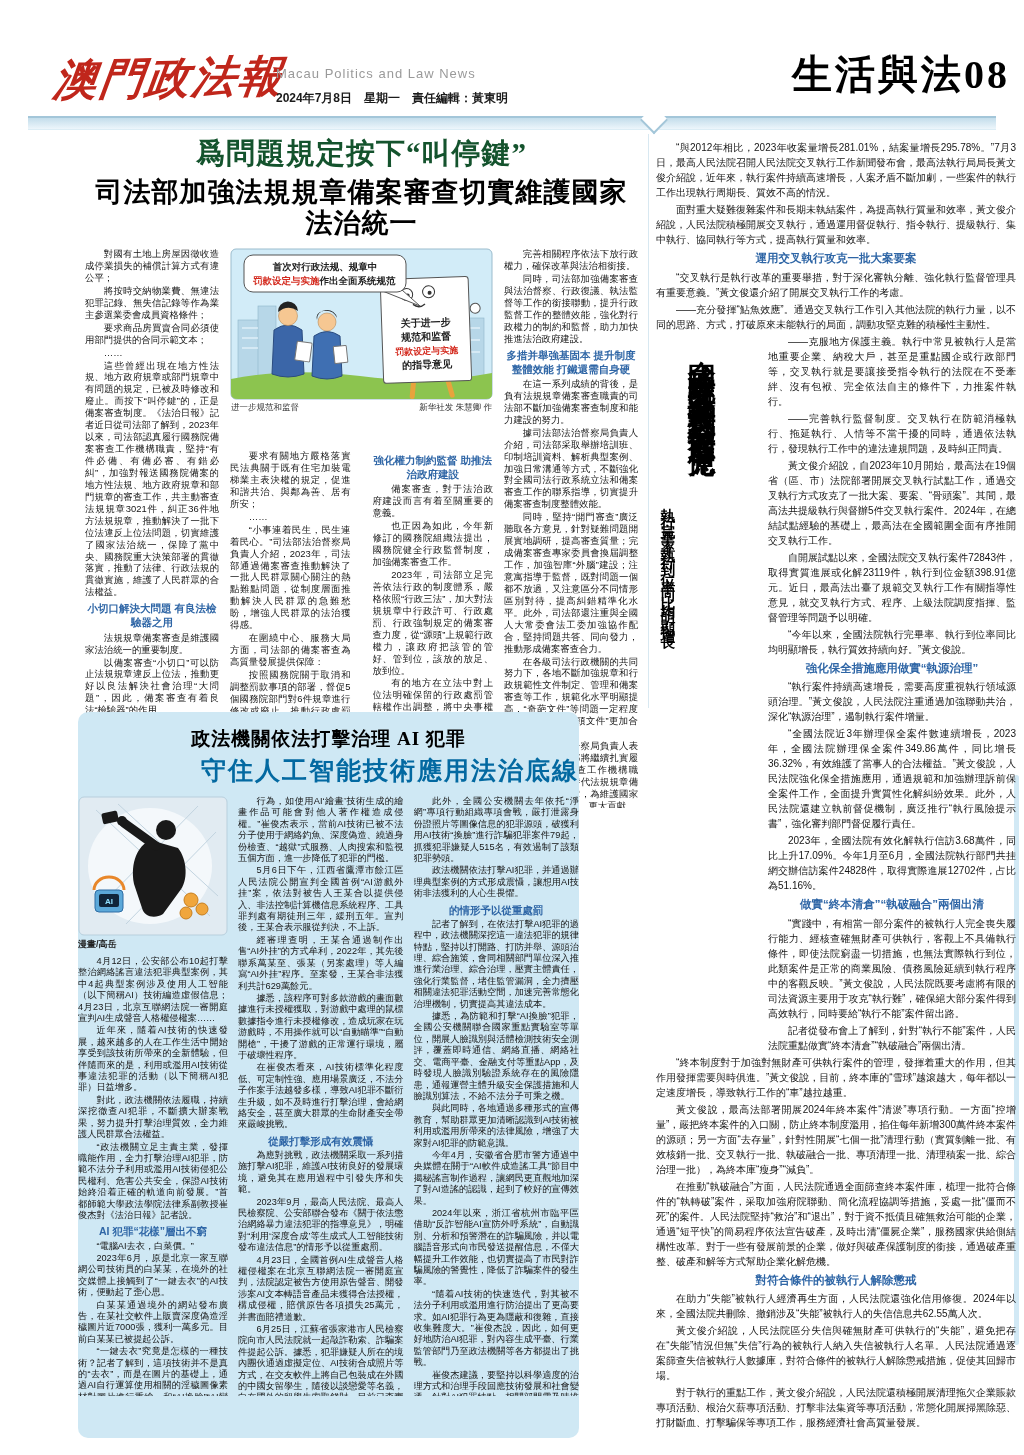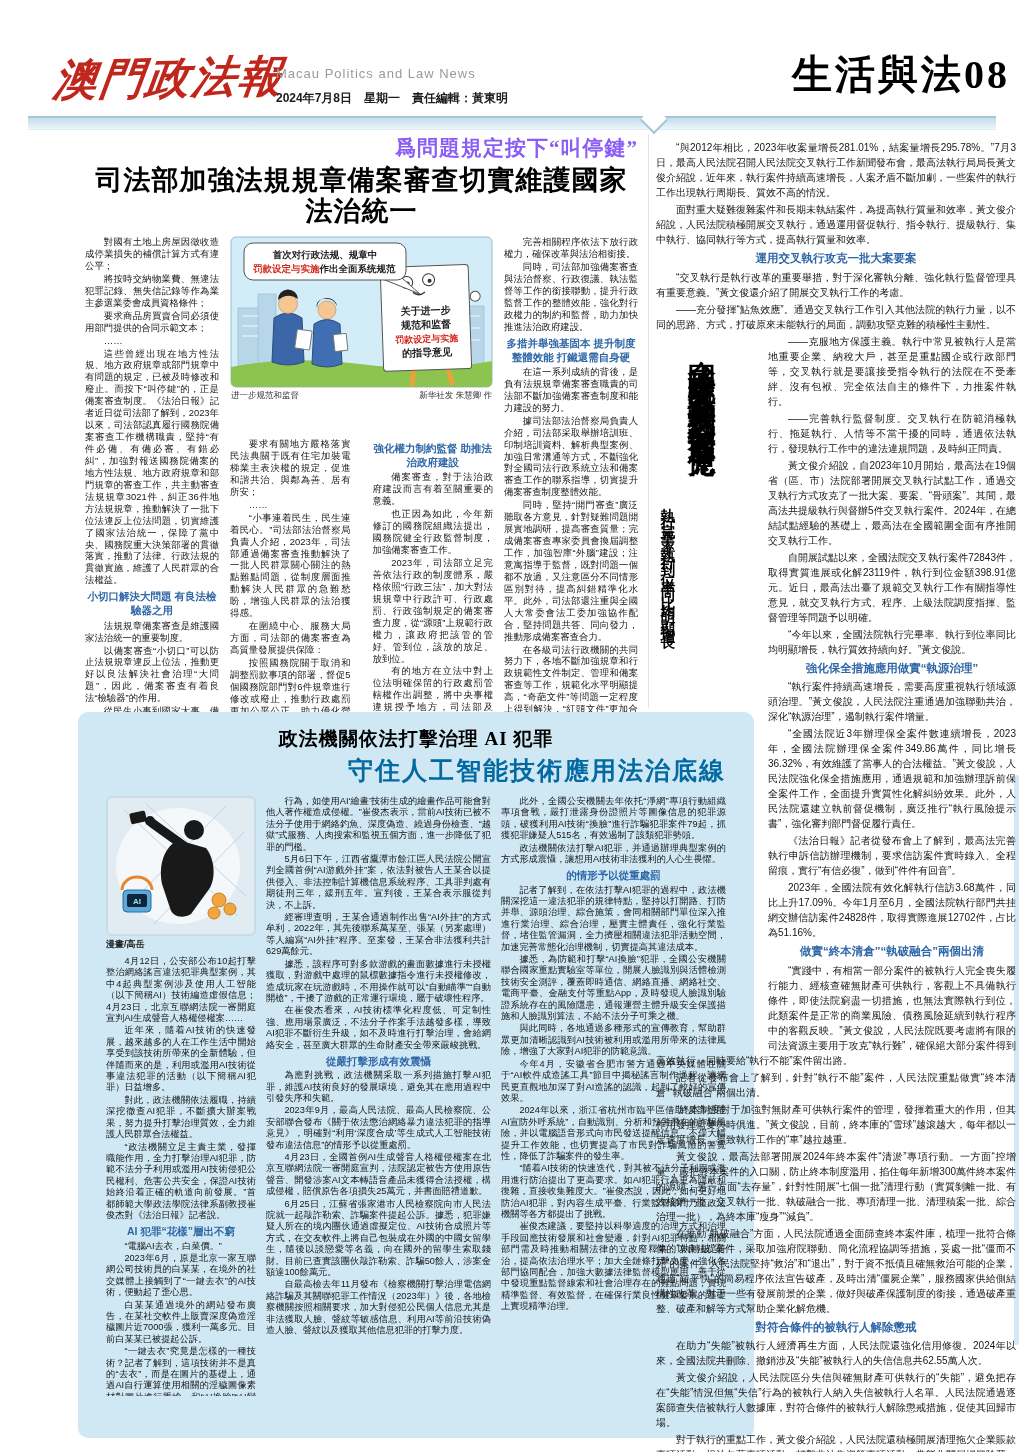--- a/index.html
+++ b/index.html
@@ -22,36 +22,36 @@
   .v-divider{position:absolute;left:648px;top:134px;width:1px;height:574px;background:#d8e8f1;}
   .edge-strip{position:absolute;left:1014px;top:775px;width:5px;height:570px;background:#d2e9f5;border-radius:3px;}
 
   
   .para{font-size:9.4px;line-height:1.27;text-align:justify;text-indent:2em;margin:0 0 1px;color:#151515;}
   .subhead{color:#2f66a6;font-weight:bold;text-align:center;font-size:10.5px;line-height:1.35;
            margin:3px 0 2px;text-indent:0;}
 
   
   .article1{position:absolute;left:85px;top:134px;width:553px;height:628px;}
-  .a1-kicker{text-align:right;font-family:"Liberation Serif",serif;font-size:21px;font-weight:bold;
-             letter-spacing:1px;color:#8b5cf6;}
+  .a1-kicker{text-align:center;font-family:"Liberation Serif",serif;font-size:29px;font-weight:bold;
+             letter-spacing:1px;color:#14532d;}
   .a1-headline{text-align:center;font-size:27px;font-weight:900;letter-spacing:1px;color:#000;
              margin-top:3px;line-height:1.15;}
   .a1-body{margin-top:9px;display:flex;gap:11px;height:560px;overflow:hidden;}
   .a1-col{flex:0 0 134px;width:134px;overflow:hidden;}
   .a1-mid{flex:0 0 263px;width:263px;}
   .cartoon1-box{width:263px;height:152px;}
   .cartoon1-caption{display:flex;justify-content:space-between;font-size:8.5px;color:#333;
              margin:2px 1px 6px;}
   .a1-mid-cols{display:flex;gap:22px;height:388px;overflow:hidden;margin-top:36px;}
   .a1-mid-col{flex:1;overflow:hidden;}
 
   
-  .article2{position:absolute;left:78px;top:712px;width:676px;height:726px;background:#cfe8f4;
-            border-radius:10px;padding:8px 28px 10px;box-sizing:border-box;}
+  .article2{position:absolute;left:78px;top:712px;width:501px;height:726px;background:#cfe8f4;
+            border-radius:10px;padding:8px 0 10px;box-sizing:border-box;}
   .a2-kicker{text-align:center;font-family:"Liberation Serif",serif;font-size:19px;font-weight:bold;
             color:#000;margin-top:6px;letter-spacing:1px;}
   .a2-headline{text-align:right;font-size:25px;font-weight:900;letter-spacing:2px;color:#0369a1;
             margin:2px 0 9px;}
   .a2-body{display:flex;gap:10px;height:600px;overflow:hidden;}
   .a2-body .para{font-size:9.2px;line-height:1.24;}
   .a2-col1{flex:0 0 150px;width:150px;overflow:hidden;}
   .a2-col{flex:1;overflow:hidden;}
   .cartoon2-box{width:150px;height:140px;}
   .cartoon2-caption{font-size:9px;color:#222;margin:2px 0 5px;font-weight:bold;}
@@ -286,21 +286,20 @@
       </div>
       <div class="a3-rest-text">
           <div class="para">——克服地方保護主義。執行中常見被執行人是當地重要企業、納稅大戶，甚至是重點國企或行政部門等，交叉執行就是要讓接受指令執行的法院在不受牽絆、沒有包袱、完全依法自主的條件下，力推案件執行。</div>
           <div class="para">——完善執行監督制度。交叉執行在防範消極執行、拖延執行、人情等不當干擾的同時，通過依法執行，發現執行工作中的違法違規問題，及時糾正問責。</div>
           <div class="para">黃文俊介紹說，自2023年10月開始，最高法在19個省（區、市）法院部署開展交叉執行試點工作，通過交叉執行方式攻克了一批大案、要案、“骨頭案”。其間，最高法共提級執行與督辦5件交叉執行案件。2024年，在總結試點經驗的基礎上，最高法在全國範圍全面有序推開交叉執行工作。</div>
           <div class="para">自開展試點以來，全國法院交叉執行案件72843件，取得實質進展或化解23119件，執行到位金額398.91億元。近日，最高法出臺了規範交叉執行工作有關指導性意見，就交叉執行方式、程序、上級法院調度指揮、監督管理等問題予以明確。</div>
           <div class="para">“今年以來，全國法院執行完畢率、執行到位率同比均明顯增長，執行質效持續向好。”黃文俊說。</div>
           <div class="subhead">強化保全措施應用做實“執源治理”</div>
           <div class="para">“執行案件持續高速增長，需要高度重視執行領域源頭治理。”黃文俊說，人民法院注重通過加強聯動共治，深化“執源治理”，遏制執行案件增量。</div>
           <div class="para">“全國法院近3年辦理保全案件數連續增長，2023年，全國法院辦理保全案件349.86萬件，同比增長36.32%，有效維護了當事人的合法權益。”黃文俊說，人民法院強化保全措施應用，通過規範和加強辦理訴前保全案件工作，全面提升實質性化解糾紛效果。此外，人民法院還建立執前督促機制，廣泛推行“執行風險提示書”，強化審判部門督促履行責任。</div>
-          <div class="para">《法治日報》記者從發布會上了解到，最高法完善執行申訴信訪辦理機制，要求信訪案件實時錄入、全程留痕，實行“有信必復”，做到“件件有回音”。</div>
           <div class="para">2023年，全國法院有效化解執行信訪3.68萬件，同比上升17.09%。今年1月至6月，全國法院執行部門共挂網交辦信訪案件24828件，取得實際進展12702件，占比為51.16%。</div>
           <div class="subhead">做實“終本清倉”“執破融合”兩個出清</div>
           <div class="para">“實踐中，有相當一部分案件的被執行人完全喪失履行能力、經核查確無財產可供執行，客觀上不具備執行條件，即使法院窮盡一切措施，也無法實際執行到位，此類案件是正常的商業風險、債務風險延續到執行程序中的客觀反映。”黃文俊說，人民法院既要考慮將有限的司法資源主要用于攻克“執行難”，確保絕大部分案件得到高效執行，同時要給“執行不能”案件留出路。</div>
           <div class="para">記者從發布會上了解到，針對“執行不能”案件，人民法院重點做實“終本清倉”“執破融合”兩個出清。</div>
           <div class="para">“終本制度對于加強對無財產可供執行案件的管理，發揮着重大的作用，但其作用發揮需要與時俱進。”黃文俊說，目前，終本庫的“雪球”越滾越大，每年都以一定速度增長，導致執行工作的“車”越拉越重。</div>
           <div class="para">黃文俊說，最高法部署開展2024年終本案件“清淤”專項行動。一方面“控增量”，嚴把終本案件的入口關，防止終本制度濫用，掐住每年新增300萬件終本案件的源頭；另一方面“去存量”，針對性開展“七個一批”清理行動（實質剝離一批、有效核銷一批、交叉執行一批、執破融合一批、專項清理一批、清理積案一批、綜合治理一批），為終本庫“瘦身”“減負”。</div>
           <div class="para">在推動“執破融合”方面，人民法院通過全面篩查終本案件庫，梳理一批符合條件的“執轉破”案件，采取加強府院聯動、簡化流程協調等措施，妥處一批“僵而不死”的案件。人民法院堅持“救治”和“退出”，對于資不抵債且確無救治可能的企業，通過“短平快”的簡易程序依法宣告破產，及時出清“僵屍企業”，服務國家供給側結構性改革。對于一些有發展前景的企業，做好與破產保護制度的銜接，通過破產重整、破產和解等方式幫助企業化解危機。</div>
           <div class="subhead">對符合條件的被執行人解除懲戒</div>
           <div class="para">在助力“失能”被執行人經濟再生方面，人民法院還強化信用修復。2024年以來，全國法院共刪除、撤銷涉及“失能”被執行人的失信信息共62.55萬人次。</div>
           <div class="para">黃文俊介紹說，人民法院區分失信與確無財產可供執行的“失能”，避免把存在“失能”情況但無“失信”行為的被執行人納入失信被執行人名單。人民法院通過逐案篩查失信被執行人數據庫，對符合條件的被執行人解除懲戒措施，促使其回歸市場。</div>

